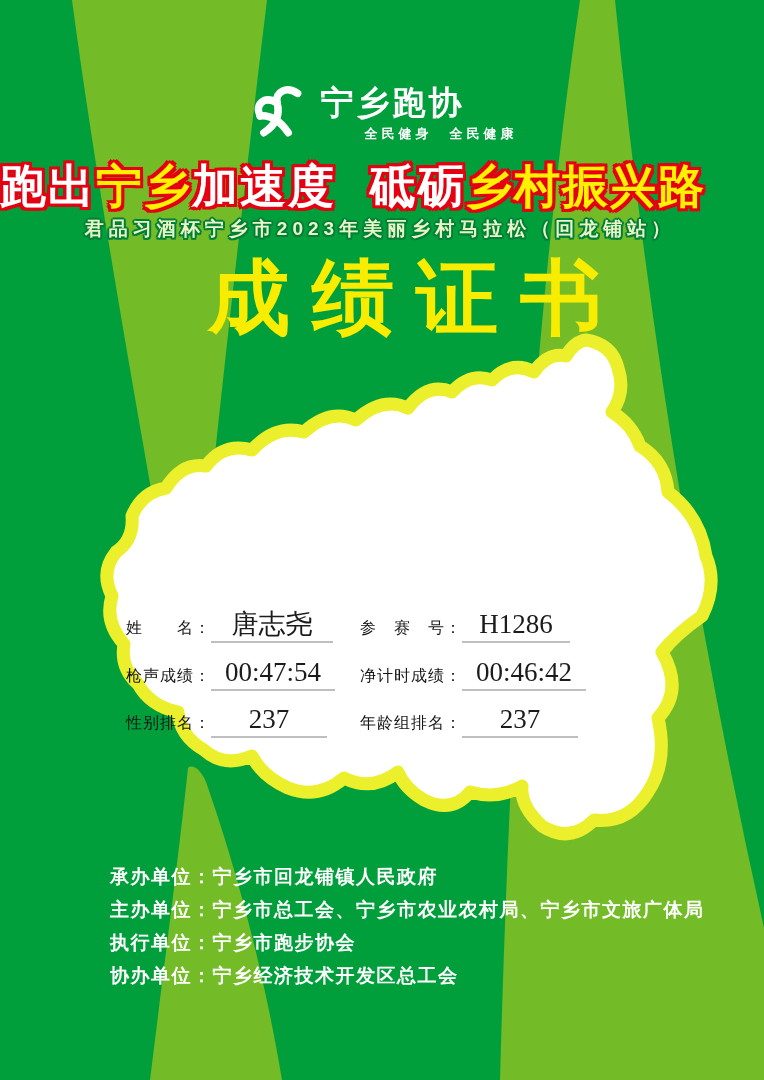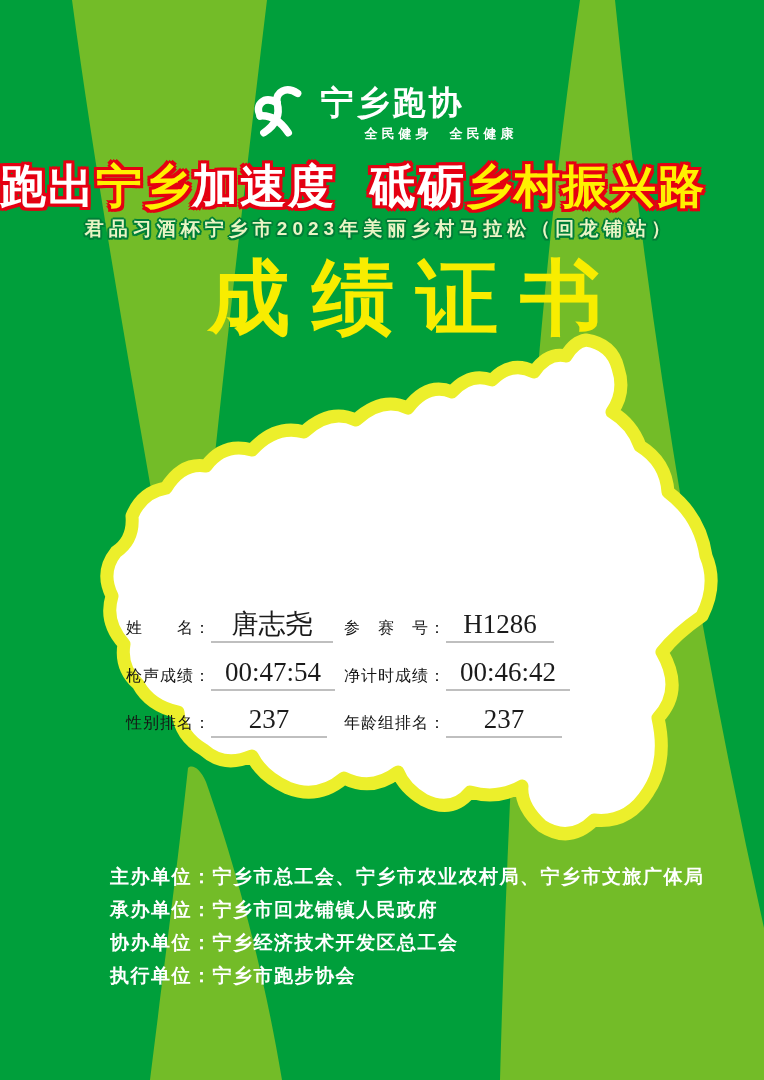--- a/index.html
+++ b/index.html
@@ -58,21 +58,21 @@
     font-size:16px;color:#151515;font-weight:500;letter-spacing:1px;vertical-align:baseline;
   }
   .field .fvalue{
     display:inline-block;text-align:center;
     font-family:"Liberation Serif", serif;font-size:27px;color:#1b1b1b;
     border-bottom:2px solid #bfbfbf;padding:0 6px 1px 6px;line-height:1.1;
     vertical-align:baseline;
     margin-top:44px;
   }
   .f-c1{left:126px;}
-  .f-c2{left:344px;}
+  .f-c2{left:360px;}
   .f-r1{top:566px;}
   .f-r2{top:614px;}
   .f-r3{top:661px;}
 
   
   .org-block{position:absolute;left:110px;top:860px;}
   .org-line{
     color:#FFFFFF;font-size:19px;font-weight:bold;letter-spacing:1.5px;
     line-height:33px;white-space:nowrap;
   }
@@ -147,24 +147,24 @@
 
 <div class="field f-c1 f-r3">
   <span class="flabel">性别排名：</span><span class="fvalue" style="min-width:104px">237</span>
 </div>
 <div class="field f-c2 f-r3">
   <span class="flabel">年龄组排名：</span><span class="fvalue" style="min-width:104px">237</span>
 </div>
 
 <div class="org-block">
   <div class="org-line">
+    <span>承办单位：</span><span>宁乡市回龙铺镇人民政府</span>
+  </div>
+  <div class="org-line">
     <span>主办单位：</span><span>宁乡市总工会、宁乡市农业农村局、宁乡市文旅广体局</span>
   </div>
   <div class="org-line">
-    <span>承办单位：</span><span>宁乡市回龙铺镇人民政府</span>
+    <span>执行单位：</span><span>宁乡市跑步协会</span>
   </div>
   <div class="org-line">
     <span>协办单位：</span><span>宁乡经济技术开发区总工会</span>
   </div>
-  <div class="org-line">
-    <span>执行单位：</span><span>宁乡市跑步协会</span>
-  </div>
 </div>
 
 </body></html>

